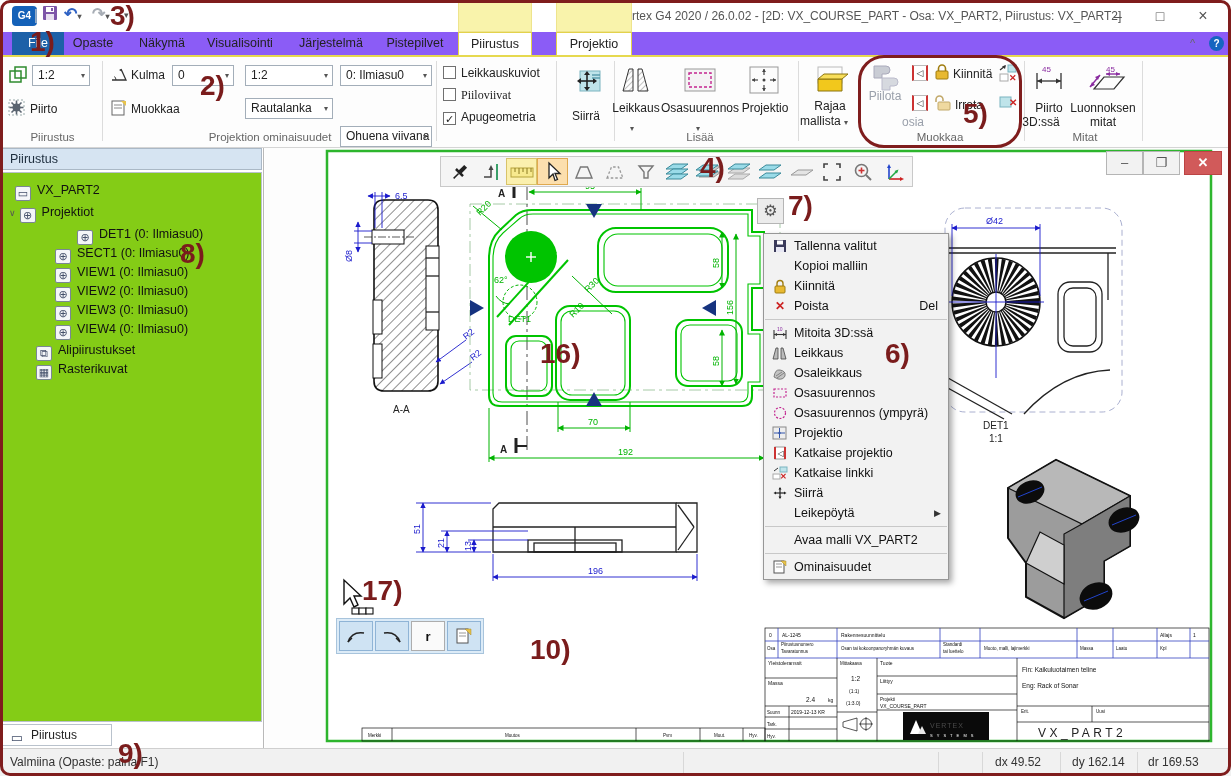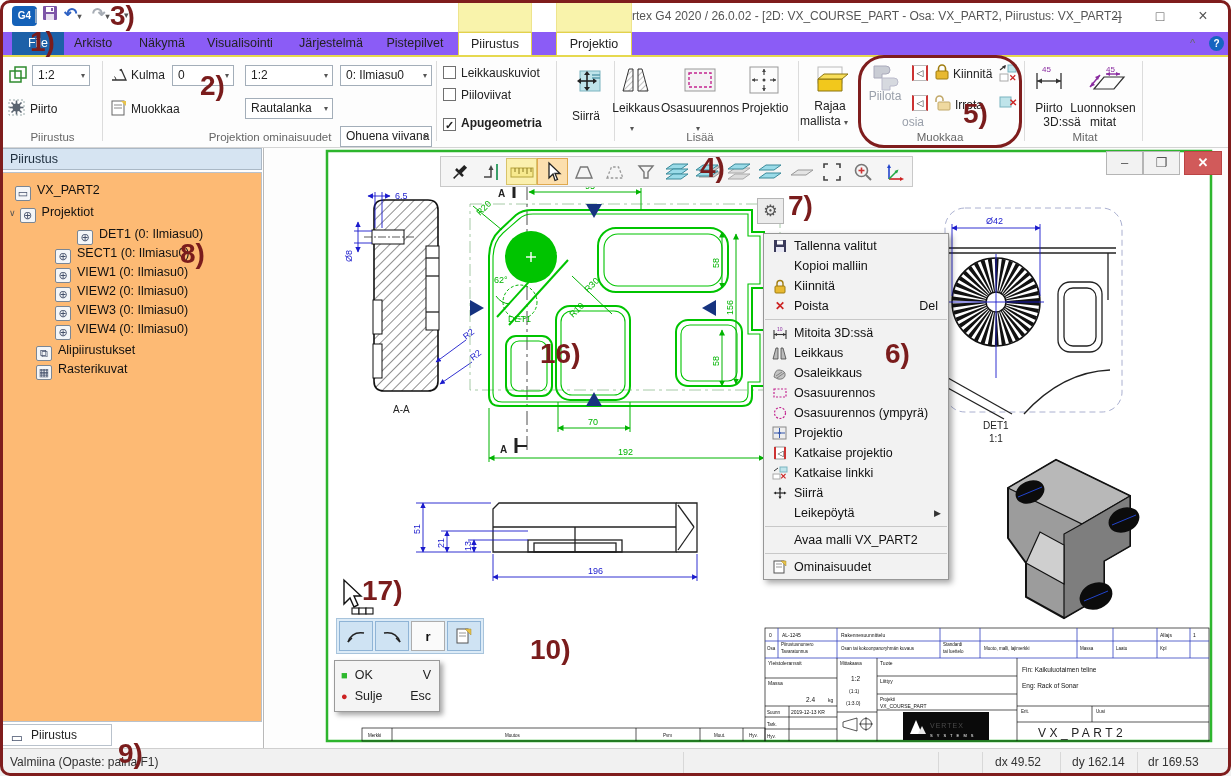--- a/index.html
+++ b/index.html
@@ -35,21 +35,21 @@
   .rtext2{position:absolute;font-size:12px;color:#222;text-align:center;white-space:nowrap;}
   .gray{color:#9aa0ab !important;}
   .cb{display:inline-block;width:13px;height:13px;border:1px solid #707070;background:#fff;
       font-size:11px;line-height:12px;text-align:center;vertical-align:-2px;margin-right:5px;color:#222;}
   .chkrow{position:absolute;font-size:12px;white-space:nowrap;}
   .caret{font-size:8px;color:#555;}
   
   .sidebar{position:absolute;left:0;top:148px;width:264px;height:600px;background:#fff;border-right:1px solid #b9b9b9;}
   .sb-head{position:absolute;left:2px;top:0;width:260px;height:22px;background:#d6e4f2;border:1px solid #aab8c6;
            font-size:12.5px;line-height:20px;padding-left:7px;color:#1c2c3c;}
-  .sb-panel{position:absolute;left:2px;top:24px;width:260px;height:550px;border:1px solid #b9c2cc;background:#fdba74;}
+  .sb-panel{position:absolute;left:2px;top:24px;width:260px;height:550px;border:1px solid #b9c2cc;background:#84cc16;}
   .trow{position:absolute;font-size:12.5px;white-space:nowrap;color:#111;height:18px;line-height:18px;}
   .ticon{display:inline-block;width:16px;height:15px;border:1px solid #7a8694;border-radius:2px;background:#f4f6f8;
          font-size:11px;line-height:13px;text-align:center;color:#4a5coder;color:#44506a;vertical-align:-3px;margin-right:6px;}
   .ticon.noborder{border:none;background:none;font-size:13px;}
   .sb-foot{position:absolute;left:2px;top:576px;width:110px;height:22px;border:1px solid #b9c2cc;background:#fff;
            font-size:12px;line-height:20px;padding-left:6px;}
   
   .canvas{position:absolute;left:265px;top:148px;width:966px;height:600px;background:#fdfdfd;}
   
   .ftoolbar{position:absolute;left:440px;top:156px;height:31px;background:#f5f5f5;border:1px solid #c9c9c9;
@@ -117,21 +117,21 @@
     <span class="title-text">Vertex G4 2020 / 26.0.02 - [2D: VX_COURSE_PART - Osa: VX_PART2, Piirustus: VX_PART2]</span>
     <div class="winbtn" style="left:1103px;">–</div>
     <div class="winbtn" style="left:1145px;">□</div>
     <div class="winbtn" style="left:1188px;font-size:16px;">×</div>
   </div>
 
   <div class="yellowblock" style="left:458px;width:74px;"></div>
   <div class="yellowblock" style="left:556px;width:76px;"></div>
   <div class="menubar">
     <div class="file-tab">File</div>
-    <div class="mi-top" style="left:72px;width:42px;">Arkisto</div>
+    <div class="mi-top" style="left:72px;width:42px;">Opaste</div>
     <div class="mi-top" style="left:138px;width:48px;">Näkymä</div>
     <div class="mi-top" style="left:206px;width:68px;">Visualisointi</div>
     <div class="mi-top" style="left:298px;width:66px;">Järjestelmä</div>
     <div class="mi-top" style="left:386px;width:58px;">Pistepilvet</div>
     <div class="doc-tab" style="left:458px;width:74px;">Piirustus</div>
     <div class="doc-tab" style="left:556px;width:76px;">Projektio</div>
   </div>
   <span class="abs" style="left:1190px;top:37px;font-size:11px;color:#666;z-index:3;">^</span>
   <span class="abs" style="left:1209px;top:36px;width:15px;height:15px;background:#1565c0;border-radius:50%;color:#fff;font-size:10px;font-weight:bold;text-align:center;line-height:15px;z-index:3;">?</span>
   <div class="ribbon-topline"></div>
@@ -180,22 +180,22 @@
     </span>
     <span class="rtext" style="left:131px;top:45px;">Muokkaa</span>
     <div class="rsel" style="left:245px;top:8px;width:88px;"><span>1:2</span><span class="car">▾</span></div>
     <div class="rsel" style="left:245px;top:41px;width:88px;"><span>Rautalanka</span><span class="car">▾</span></div>
     <div class="rsel" style="left:340px;top:8px;width:92px;"><span>0: Ilmiasu0</span><span class="car">▾</span></div>
     <div class="rsel" style="left:340px;top:41px;width:92px;overflow:hidden;margin-top:28px;"><span>Ohuena viivana</span><span class="car">▾</span></div>
     <div class="rlabel" style="left:140px;width:260px;">Projektion ominaisuudet</div>
     <div class="rdiv" style="left:436px;"></div>
 
     <div class="chkrow" style="left:443px;top:9px;"><span class="cb"></span><span>Leikkauskuviot</span></div>
-    <div class="chkrow" style="left:443px;top:31px;"><span class="cb"></span><span>Piiloviivat</span></div>
-    <div class="chkrow" style="left:443px;top:59px;font-weight:bold;"><span class="cb">✓</span><span>Apugeometria</span></div>
+    <div class="chkrow" style="left:443px;top:31px;font-family:Liberation Serif, serif;"><span class="cb"></span><span>Piiloviivat</span></div>
+    <div class="chkrow" style="left:443px;top:53px;"><span class="cb">✓</span><span>Apugeometria</span></div>
     <div class="rdiv" style="left:556px;"></div>
 
     <span class="abs" style="left:570px;top:8px;">
       <svg width="34" height="34">
           <rect x="10" y="6" width="20" height="20" fill="#bfe4ea" stroke="#7ab4c0"></rect>
           <g stroke="#222" stroke-width="1.6">
             <line x1="10" y1="16" x2="24" y2="16"></line>
             <line x1="17" y1="9" x2="17" y2="23"></line>
           </g>
           <g fill="#222">
@@ -316,21 +316,21 @@
             <line x1="27" y1="10" x2="27" y2="26"></line>
             <line x1="3" y1="18" x2="27" y2="18"></line>
           </g>
           <g fill="#333">
             <polygon points="3,18 8,15.5 8,20.5"></polygon>
             <polygon points="27,18 22,15.5 22,20.5"></polygon>
           </g>
         </svg>
     </span>
     <div class="rtext2" style="left:1026px;top:44px;width:46px;">Piirto</div>
-    <div class="rtext2" style="left:1039px;top:58px;width:46px;text-align:center;">3D:ssä</div>
+    <div class="rtext2" style="left:1018px;top:58px;width:46px;text-align:center;">3D:ssä</div>
     <span class="abs" style="left:1086px;top:6px;">
       <svg width="40" height="30">
           <text x="20" y="9" font-size="8" fill="#8a2ca0">45</text>
           <polygon points="8,26 18,14 38,14 28,26" fill="none" stroke="#333" stroke-width="1.2"></polygon>
           <line x1="4" y1="24" x2="14" y2="12" stroke="#8a2ca0" stroke-width="1.4"></line>
           <polygon points="4,24 9,22 6,19" fill="#8a2ca0"></polygon>
           <polygon points="14,12 9,14 12,17" fill="#8a2ca0"></polygon>
           <line x1="20" y1="11" x2="34" y2="11" stroke="#8a2ca0" stroke-width="1.4"></line>
           <polygon points="20,11 24,9 24,13" fill="#8a2ca0"></polygon>
           <polygon points="34,11 30,9 30,13" fill="#8a2ca0"></polygon>
@@ -953,24 +953,20 @@
     <div class="mbtn white">r</div>
     <div class="mbtn">
         <svg width="18" height="16">
           <rect x="2" y="1" width="11" height="14" fill="#fff" stroke="#555"></rect>
           <line x1="4" y1="5" x2="11" y2="5" stroke="#999"></line>
           <line x1="4" y1="8" x2="11" y2="8" stroke="#999"></line>
           <polygon points="10,1 16,1 16,7" fill="#e8c34a" stroke="#a8882a" stroke-width="0.5"></polygon>
         </svg>
       </div>
   </div>
-  <div class="okpopup">
-    <div class="okrow"><span class="sym-g">■</span><span>OK</span><span class="key">V</span></div>
-    <div class="okrow"><span class="sym-r">●</span><span>Sulje</span><span class="key">Esc</span></div>
-  </div>
 
   <div class="statusbar">
     <span class="st" style="left:10px;">Valmiina (Opaste: paina F1)</span>
     <div class="sdiv" style="left:683px;"></div>
     <div class="sdiv" style="left:938px;"></div>
     <div class="sdiv" style="left:982px;"></div>
     <span class="st" style="left:995px;">dx 49.52</span>
     <div class="sdiv" style="left:1060px;"></div>
     <span class="st" style="left:1072px;">dy 162.14</span>
     <div class="sdiv" style="left:1137px;"></div>

